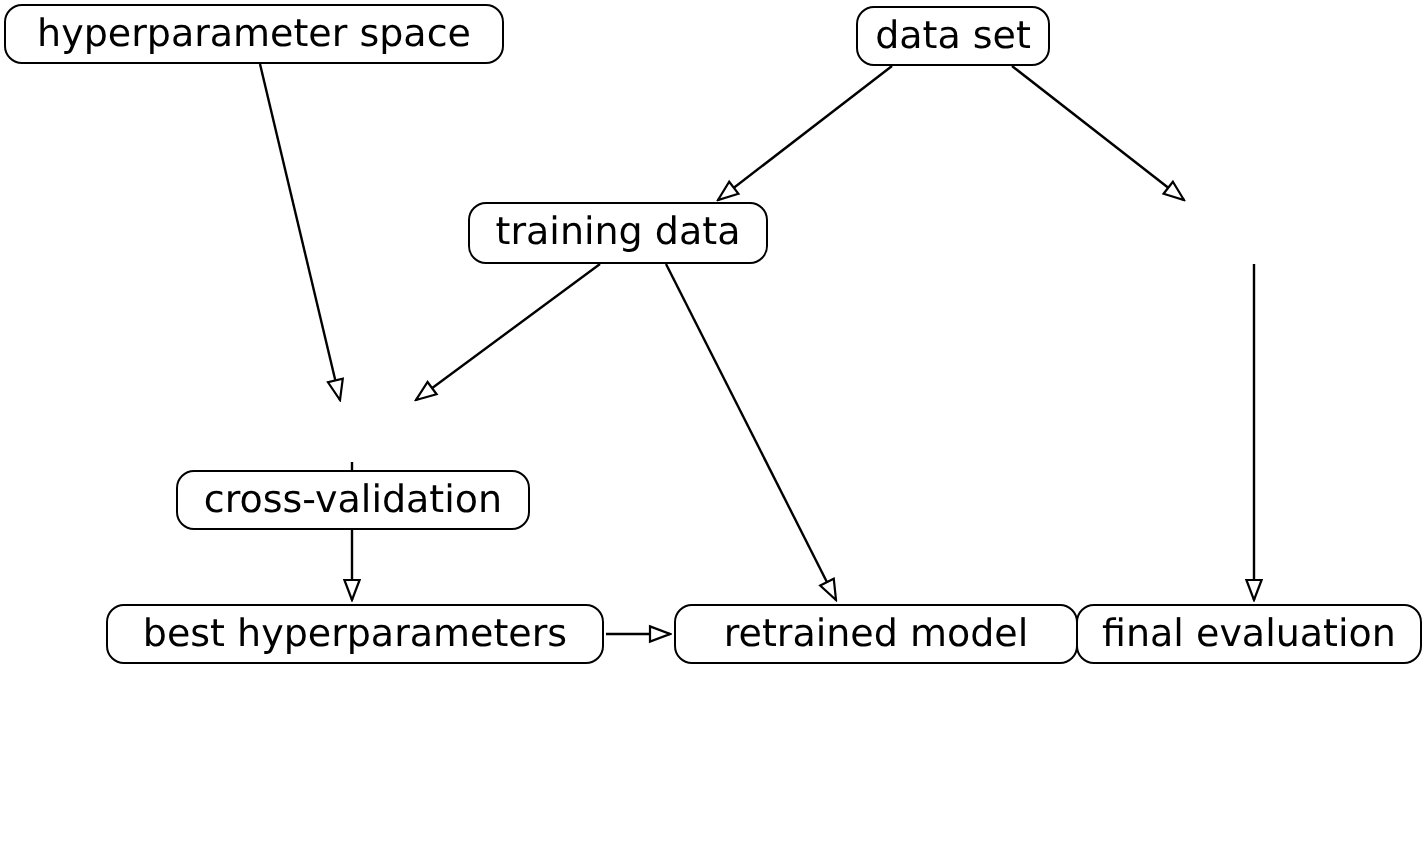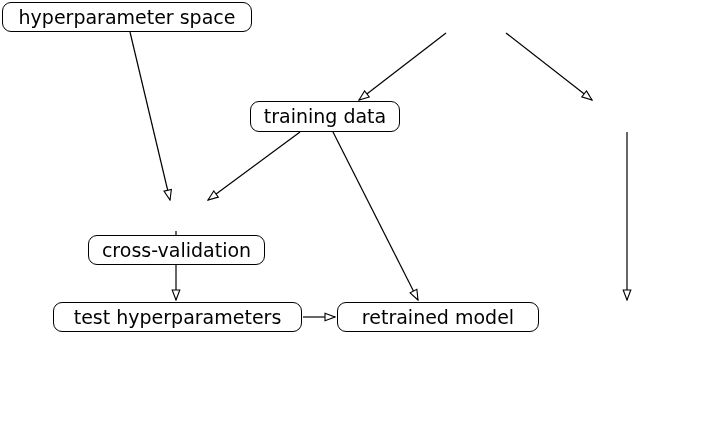--- a/index.html
+++ b/index.html
@@ -56,24 +56,26 @@
         <line x1="333" y1="132" x2="418" y2="300" stroke="#000000" stroke-width="1.2" marker-end="url(#arrowhead-empty)"></line>
         <line x1="176" y1="231" x2="176" y2="300" stroke="#000000" stroke-width="1.2" marker-end="url(#arrowhead-empty)"></line>
         <line x1="303" y1="317" x2="335" y2="317" stroke="#000000" stroke-width="1.2" marker-end="url(#arrowhead-empty)"></line>
         <line x1="519" y1="317" x2="536" y2="317" stroke="#000000" stroke-width="1.2" marker-end="url(#arrowhead-empty)"></line>
         <line x1="627" y1="132" x2="627" y2="300" stroke="#000000" stroke-width="1.2" marker-end="url(#arrowhead-empty)"></line>
       </g>
   </svg>
 
   <div class="node" style="left: 2px; top: 2px; width: 250px; height: 30px;">hyperparameter space</div>
 
+  <div class="node" style="left: 428px; top: 3px; width: 97px; height: 30px;">data set</div>
 
-  <div class="node" style="left: 250px; top: 101px; width: 150px; height: 31px;">training data</div>
+  <div class="node" style="left: 234px; top: 101px; width: 150px; height: 31px;">training data</div>
 
 
   <div class="node" style="left: 88px; top: 201px; width: 177px; height: 30px; margin-top: 34px;">cross-validation</div>
 
-  <div class="node" style="left: 53px; top: 302px; width: 249px; height: 30px;">test hyperparameters</div>
+  <div class="node" style="left: 53px; top: 302px; width: 249px; height: 30px;">best hyperparameters</div>
 
   <div class="node" style="left: 337px; top: 302px; width: 202px; height: 30px;">retrained model</div>
 
+  <div class="node" style="left: 538px; top: 302px; width: 173px; height: 30px;">final evaluation</div>
 
 </div>
 
 </body></html>

